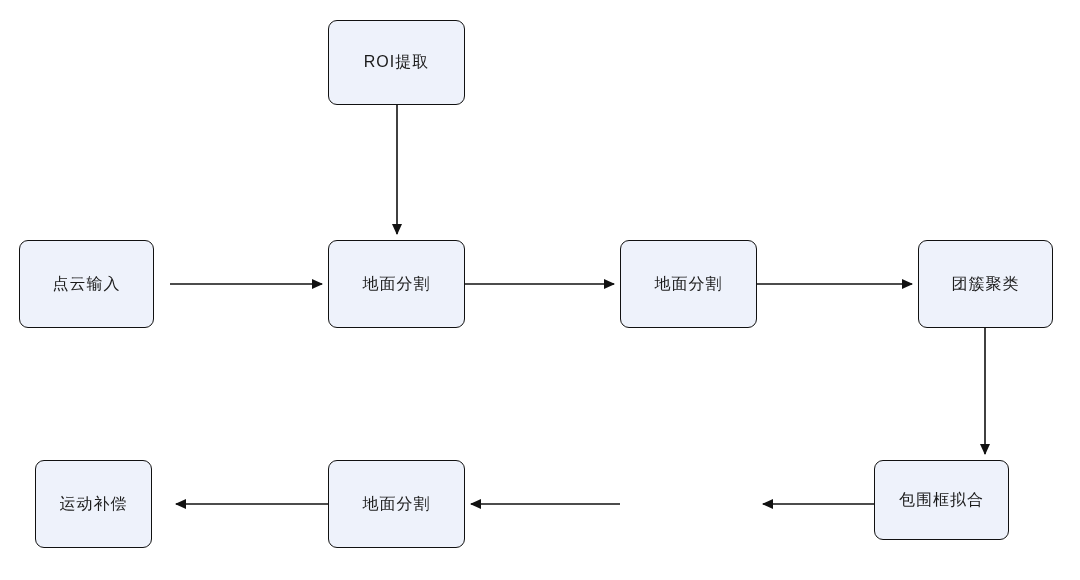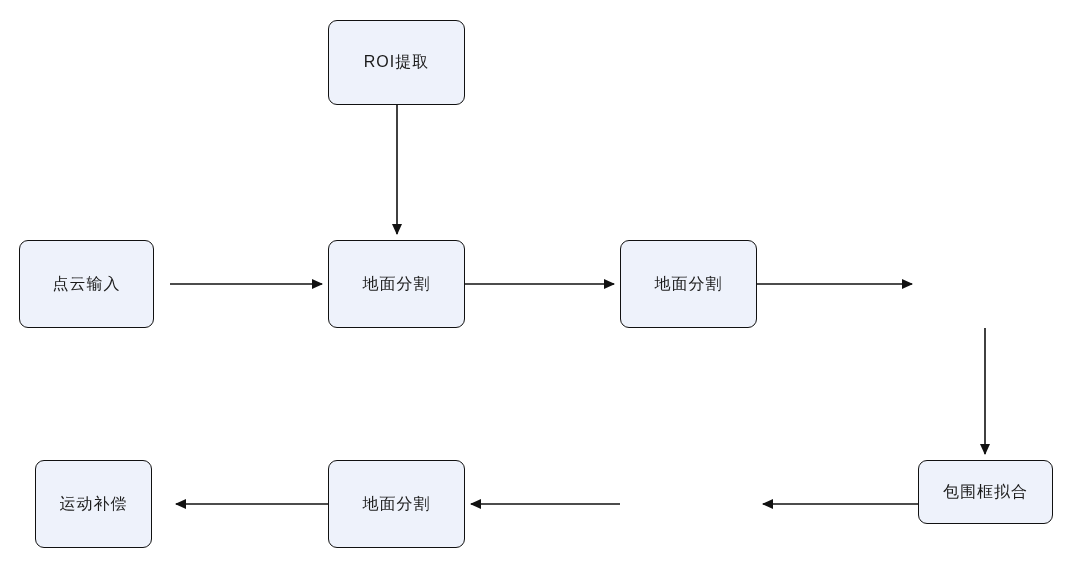--- a/index.html
+++ b/index.html
@@ -67,22 +67,25 @@
   </div>
 
   <div class="node" style="left:328px; top:240px; width:137px; height:88px;">
     <span>地面分割</span>
   </div>
 
   <div class="node" style="left:620px; top:240px; width:137px; height:88px;">
     <span>地面分割</span>
   </div>
 
+  <div class="node" style="left:918px; top:240px; width:135px; height:88px;">
+    <span>团簇聚类</span>
+  </div>
 
-  <div class="node" style="left:918px; top:460px; width:135px; height:64px;">
+  <div class="node" style="left:874px; top:460px; width:135px; height:80px;">
     <span>包围框拟合</span>
   </div>
 
 
   <div class="node" style="left:328px; top:460px; width:137px; height:88px;">
     <span>地面分割</span>
   </div>
 
   <div class="node" style="left:35px; top:460px; width:117px; height:88px;">
     <span>运动补偿</span>

